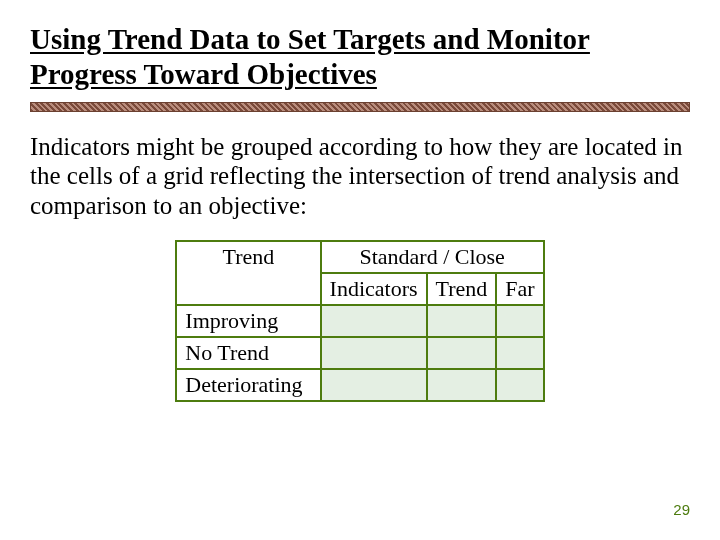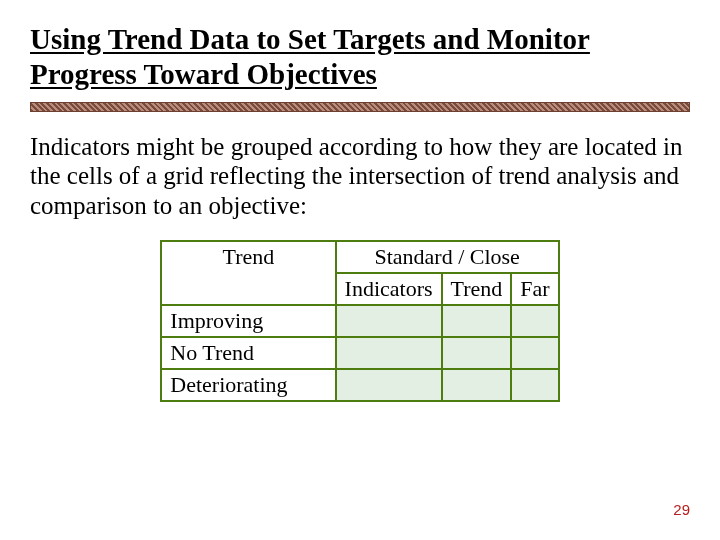--- a/index.html
+++ b/index.html
@@ -60,33 +60,33 @@
     padding: 2px 8px;
     background: #ffffff;
     font-weight: normal;
     text-align: center;
   }
   table.grid th {
     font-weight: normal;
   }
   table.grid .row-label {
     text-align: left;
-    padding-right: 47px;
+    padding-right: 17px;
     padding-left: 8px;
   }
   table.grid .empty-cell {
     background: #e4efe3;
   }
   .page-num {
     position: absolute;
     right: 30px;
     bottom: 22px;
     font-size: 15px;
     font-family: Arial, sans-serif;
-    color: #b91c1c;
+    color: #4d7c0f;
   }
 </style>
 </head>
 <body>
 
 <div class="slide">
 
   <h1 class="title">Using Trend Data to Set Targets and Monitor Progress Toward Objectives</h1>
 
   <div class="rule-wrap">

